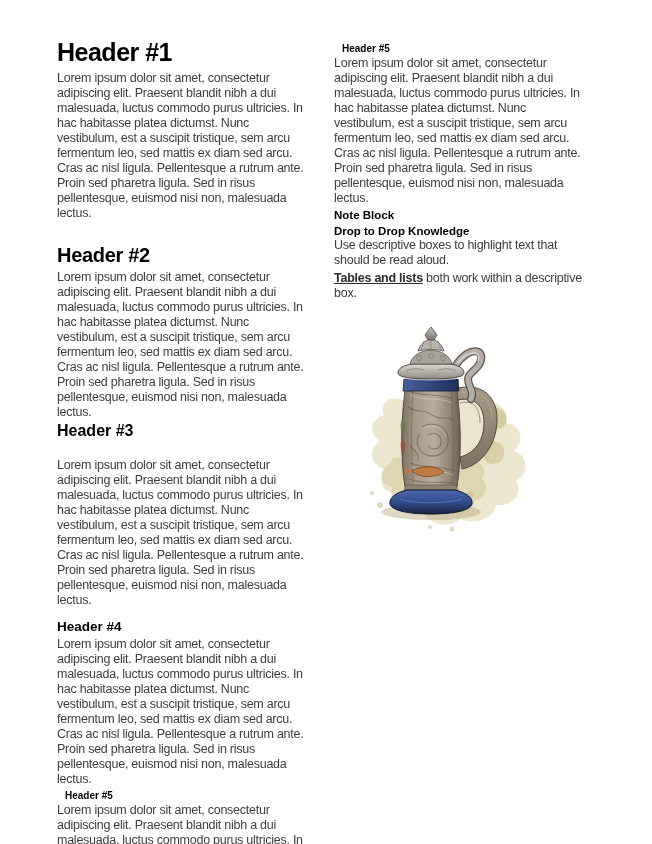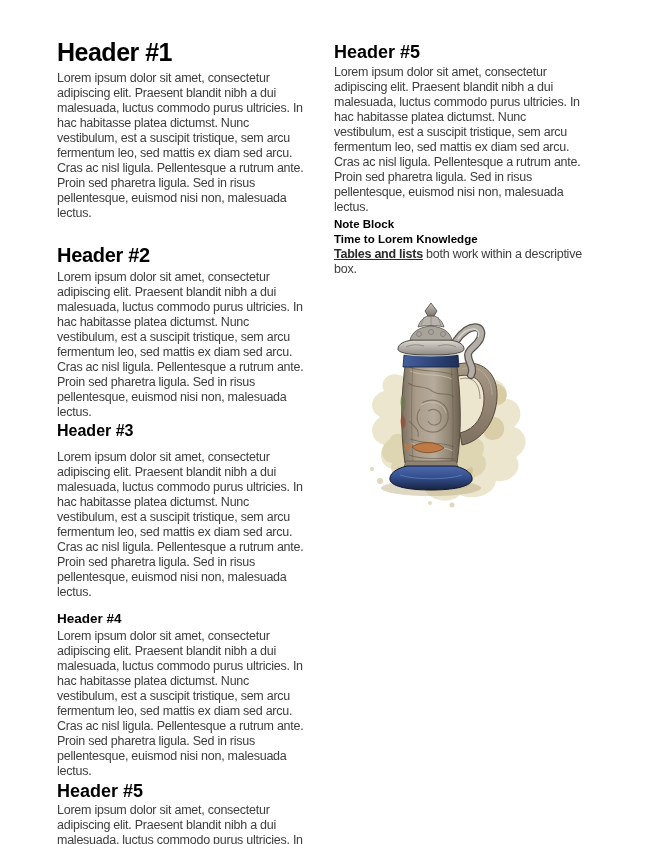--- a/index.html
+++ b/index.html
@@ -6,23 +6,23 @@
   .page {
     position:relative; width:652px; height:844px; background:#ffffff;
     font-family:"Liberation Sans", sans-serif; overflow:hidden;
   }
   .columns { position:absolute; top:40px; left:57px; display:flex; gap:23px; }
   .col { width:254px; }
 
   h1,h2,h3,h4,h5,h6 { color:#000000; font-weight:700; font-family:"Liberation Sans", sans-serif; }
   h1 { font-size:25px;  line-height:1.0;  margin:0 0 6px;  letter-spacing:-0.5px; }
   h2 { font-size:20px;  line-height:1.05; margin:24px 0 4px; letter-spacing:-0.3px; }
-  h3 { font-size:16px;  line-height:1.05; margin:3px 0 10px; }
+  h3 { font-size:16px;  line-height:1.05; margin:3px 0 18px; }
   h4 { font-size:13.5px; line-height:1.1; margin:12px 0 2px; }
-  h5 { font-size:18px; line-height:1.1; margin:3px 0 2px; }
+  h5 { font-size:10px; line-height:1.1; margin:3px 8px 2px; }
   h6 { font-size:11.5px; line-height:1.1; margin:3px 0 1px; }
 
   p {
     font-size:12.5px; line-height:15px; margin:0 0 3px;
     color:#3d3d3d; letter-spacing:-0.25px;
   }
   p strong { color:#2a2a2a;text-decoration:underline; }
 
   .stein-figure { margin:22px 0 0 0; width:256px; height:215px; }
   .stein-figure svg { display:block; }
@@ -49,21 +49,22 @@
       <h5>Header #5</h5>
       <p>Lorem ipsum dolor sit amet, consectetur adipiscing elit. Praesent blandit nibh a dui malesuada, luctus commodo purus ultricies. In hac habitasse platea dictumst. Nunc vestibulum, est a suscipit tristique, sem arcu fermentum leo, sed mattis ex diam sed arcu. Cras ac nisl ligula. Pellentesque a rutrum ante. Proin sed pharetra ligula. Sed in risus pellentesque, euismod nisi non, malesuada lectus.</p>
     </div>
 
     <div class="col">
       <h5>Header #5</h5>
       <p>Lorem ipsum dolor sit amet, consectetur adipiscing elit. Praesent blandit nibh a dui malesuada, luctus commodo purus ultricies. In hac habitasse platea dictumst. Nunc vestibulum, est a suscipit tristique, sem arcu fermentum leo, sed mattis ex diam sed arcu. Cras ac nisl ligula. Pellentesque a rutrum ante. Proin sed pharetra ligula. Sed in risus pellentesque, euismod nisi non, malesuada lectus.</p>
 
       <h6>Note Block</h6>
 
-      <h6>Time to Lorem Knowledge</h6>
+      <h6>Drop to Drop Knowledge</h6>
+      <p>Use descriptive boxes to highlight text that should be read aloud.</p>
 
       <p><strong>Tables and lists</strong><span> both work within a descriptive box.</span></p>
 
       <div class="stein-figure">
         <svg width="256" height="215" viewBox="0 0 256 215" role="img" aria-label="Watercolor painting of a ceramic German beer stein with pewter lid, thumb lever, blue neck band and blue flared base on a tan watercolor splash">
           <defs>
             <linearGradient id="bodyGrad" x1="0" y1="0" x2="1" y2="0">
               <stop offset="0" stop-color="#7c7061"></stop>
               <stop offset="0.25" stop-color="#a99c8a"></stop>
               <stop offset="0.55" stop-color="#b7ab9c"></stop>

